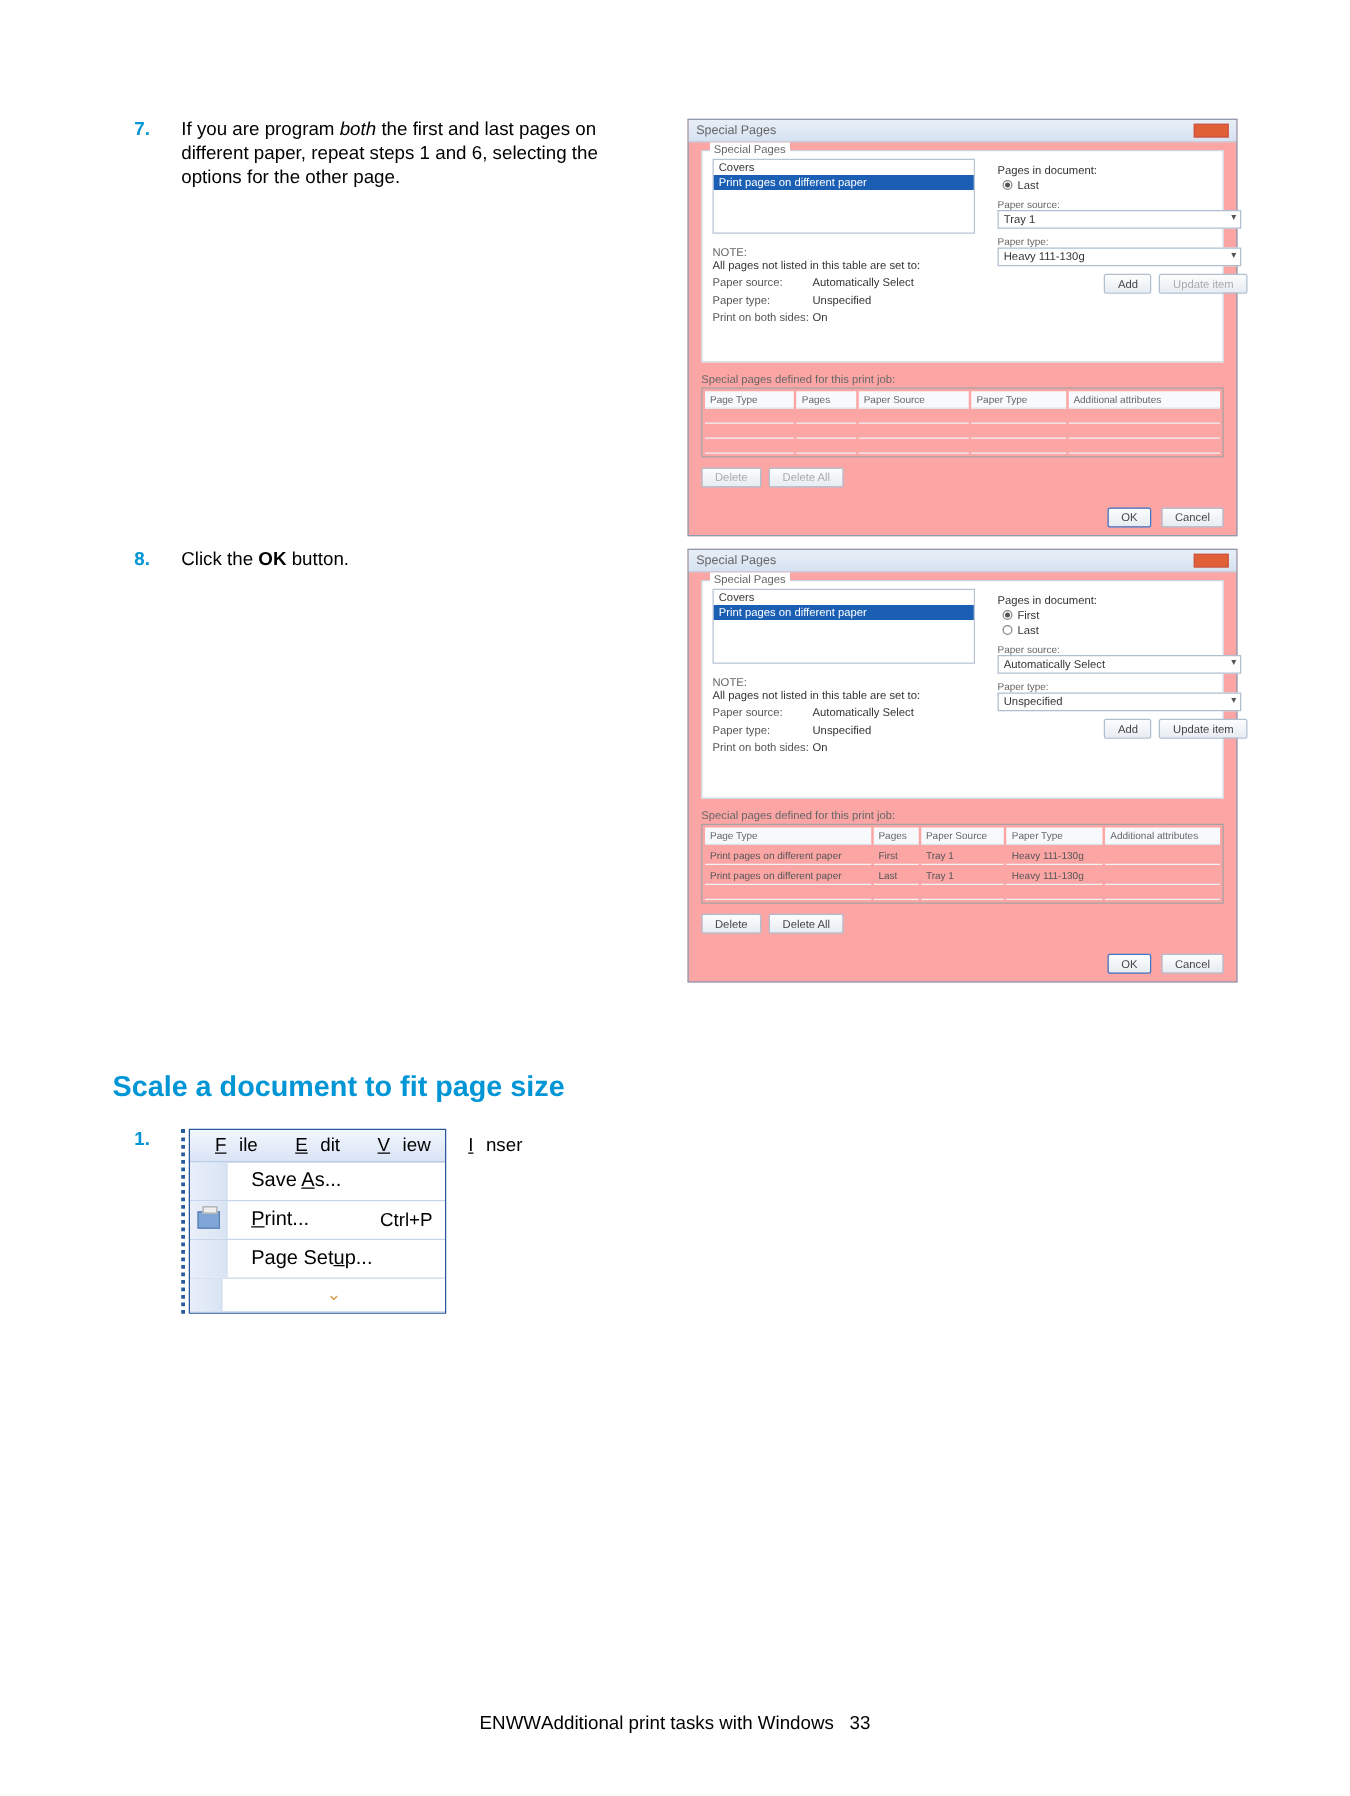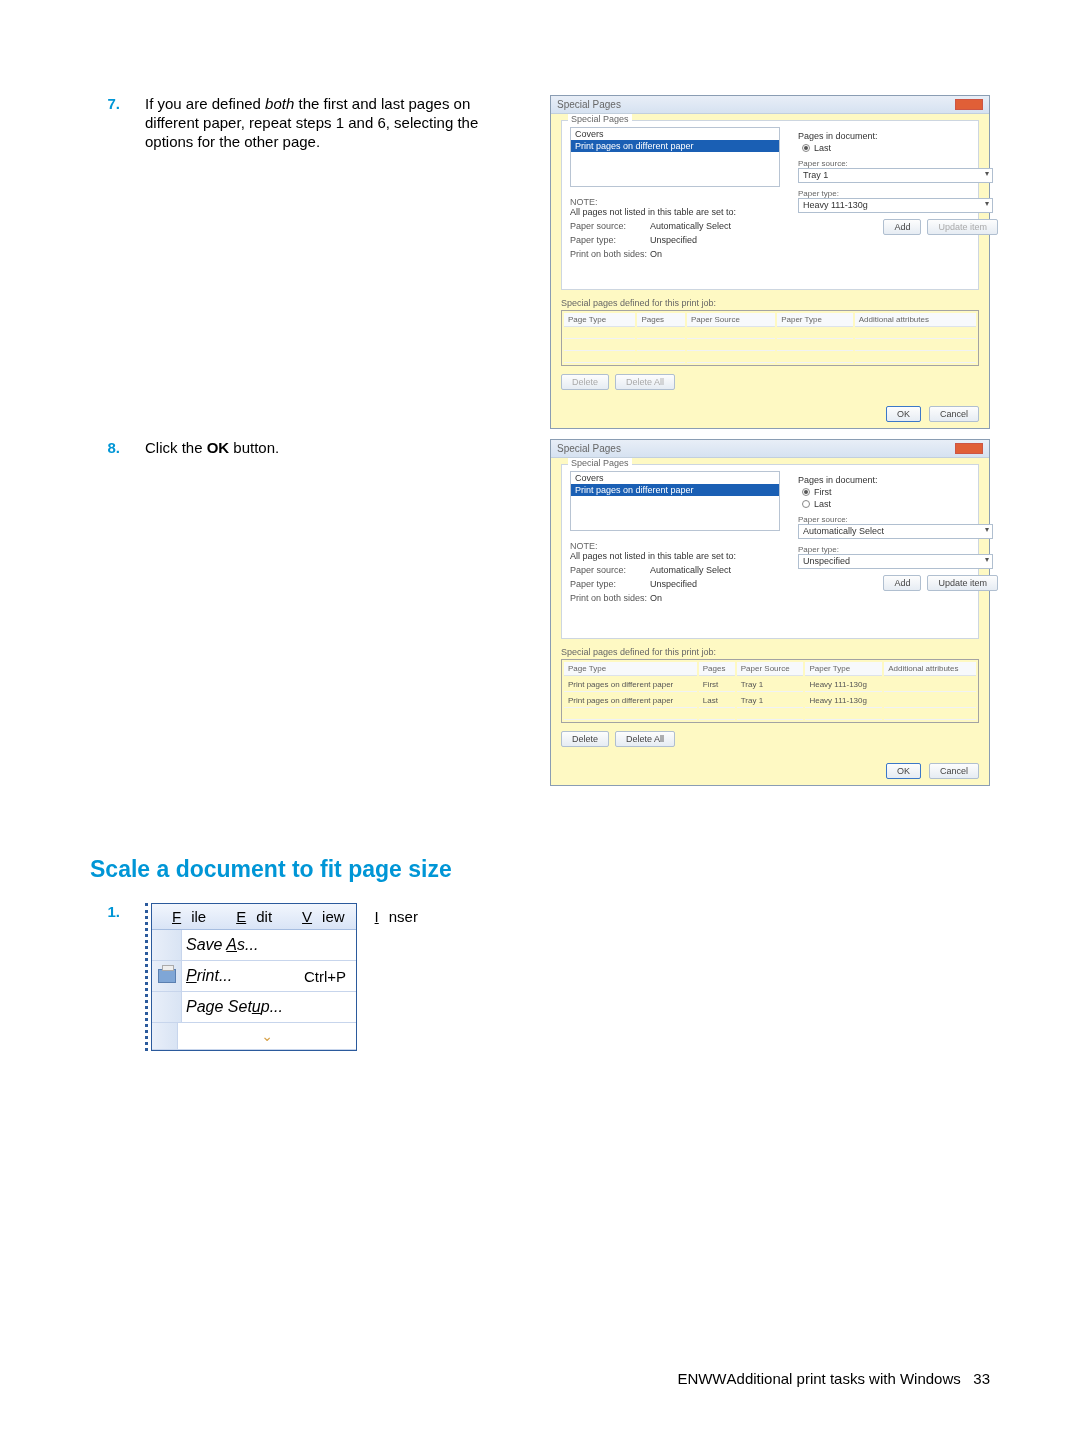--- a/index.html
+++ b/index.html
@@ -4,21 +4,21 @@
 <style>
 * { box-sizing: border-box; margin: 0; padding: 0; }
 body { font-family: Arial, sans-serif; width: 1080px; height: 1437px; background: #fff; color: #000; position: relative; }
 .page { padding: 95px 90px 50px 90px; }
 .row { display: flex; gap: 25px; margin-bottom: 8px; align-items: flex-start; }
 .step-num { font-weight: bold; font-size: 15px; width: 30px; text-align: right; color: #0096d6; }
 .step-text { font-size: 15px; line-height: 1.25; width: 380px; }
 .step-text b { font-weight: bold; }
 .step-text i { font-style: italic; }
 .figure { flex: 1; }
-.dialog { border: 1px solid #8a9db3; background: #fef9c3; font-size: 9px; color: #333; position: relative; }
+.dialog { border: 1px solid #8a9db3; background: #fca5a5; font-size: 9px; color: #333; position: relative; }
 .dlg-title { background: linear-gradient(#e8eef7, #d6e2f1); border-bottom: 1px solid #c2cfdd; padding: 3px 6px; font-size: 10px; color: #666; display:flex; justify-content:space-between; }
 .dlg-close { background:#e05f37; color:#fff; width:28px; height:11px; font-size:8px; text-align:center; line-height:11px; border:1px solid #c54; }
 .dlg-body { padding: 6px 10px 10px 10px; }
 .fieldset { border: 1px solid #cdd6e0; background: #fff; padding: 6px 8px 8px 8px; margin-bottom: 6px; position: relative; }
 .fieldset-title { position:absolute; top:-7px; left:6px; background:#fff; padding:0 3px; font-size:9px; color:#666; }
 .listbox { border:1px solid #b8c4d3; background:#fff; width:210px; height:60px; }
 .listbox .item { padding:1px 4px; font-size:9px; }
 .listbox .item-sel { background:#1a5fb4; color:#fff; }
 .note-sec { margin-top:10px; font-size:9px; }
 .note-sec .lbl { color:#666; }
@@ -42,40 +42,40 @@
 .tbl .empty td { height:10px; }
 .dlg-footer { display:flex; justify-content:flex-end; gap:8px; padding:6px 10px; }
 .btn.primary-hl { border-color:#3c78c8; }
 .section-title { color:#0096d6; font-size:23px; font-weight:bold; margin:70px 0 20px 0; }
 .menu-fig { border:1px solid #2b5a9c; background:#fff; width:206px; font-family: Tahoma, sans-serif; }
 .menu-bar { display:flex; background:linear-gradient(#f2f6fd,#d9e4f6); border-bottom:1px solid #a6bde0; font-size:15px; }
 .menu-bar span { padding:4px 10px; }
 .menu-bar .u { text-decoration: underline; }
 .menu-item { display:flex; align-items:center; font-size:16px; border-bottom:1px solid #c7d5ec; }
 .menu-item .gutter { width:30px; background:linear-gradient(90deg,#e9eff9,#d9e4f4); align-self:stretch; display:flex; align-items:center; justify-content:center; border-right:1px solid #c7d5ec; }
-.menu-item .label { padding:6px 4px; flex:1;font-style:italic; }
+.menu-item .label { padding:6px 19px; flex:1; }
 .menu-item .sc { padding:6px 10px; font-size:15px; }
 .menu-item .u { text-decoration: underline; }
 .printer-icon { width:18px; height:14px; background:#7fa6d6; border:1px solid #5a7fb0; position:relative; }
 .printer-icon::before { content:""; position:absolute; top:-5px; left:3px; width:10px; height:4px; background:#eee; border:1px solid #aaa; }
 .chev { width:100%; text-align:center; padding:4px 0; }
 .chev span { color:#d7a24a; font-size:14px; }
-.footer { position:absolute; bottom:50px; left:90px; right:90px; display:flex; justify-content:flex-end; font-size:15px; }
+.footer { position:absolute; bottom:50px; left:90px; right:90px; display:flex; justify-content:center; font-size:15px; }
 .rule-dots { border-left:3px dotted #2b5a9c; width:6px; align-self:stretch; }
 .menu-wrap { display:flex; }
 </style>
 </head>
 <body>
 
 <div class="page">
 
   <div class="row">
     <div class="step-num">7.</div>
     <div class="step-text">
-      <span>If you are defined </span><i>both</i><span> the first and last pages on different paper, repeat steps 1 and 6, selecting the options for the other page.</span>
+      <span>If you are program </span><i>both</i><span> the first and last pages on different paper, repeat steps 1 and 6, selecting the options for the other page.</span>
     </div>
     <div class="figure">
       <div class="dialog">
         <div class="dlg-title">
           <span>Special Pages</span>
           <span class="dlg-close"></span>
         </div>
         <div class="dlg-body">
           <div class="fieldset" style="height:170px; position:relative;">
             <span class="fieldset-title">Special Pages</span>

